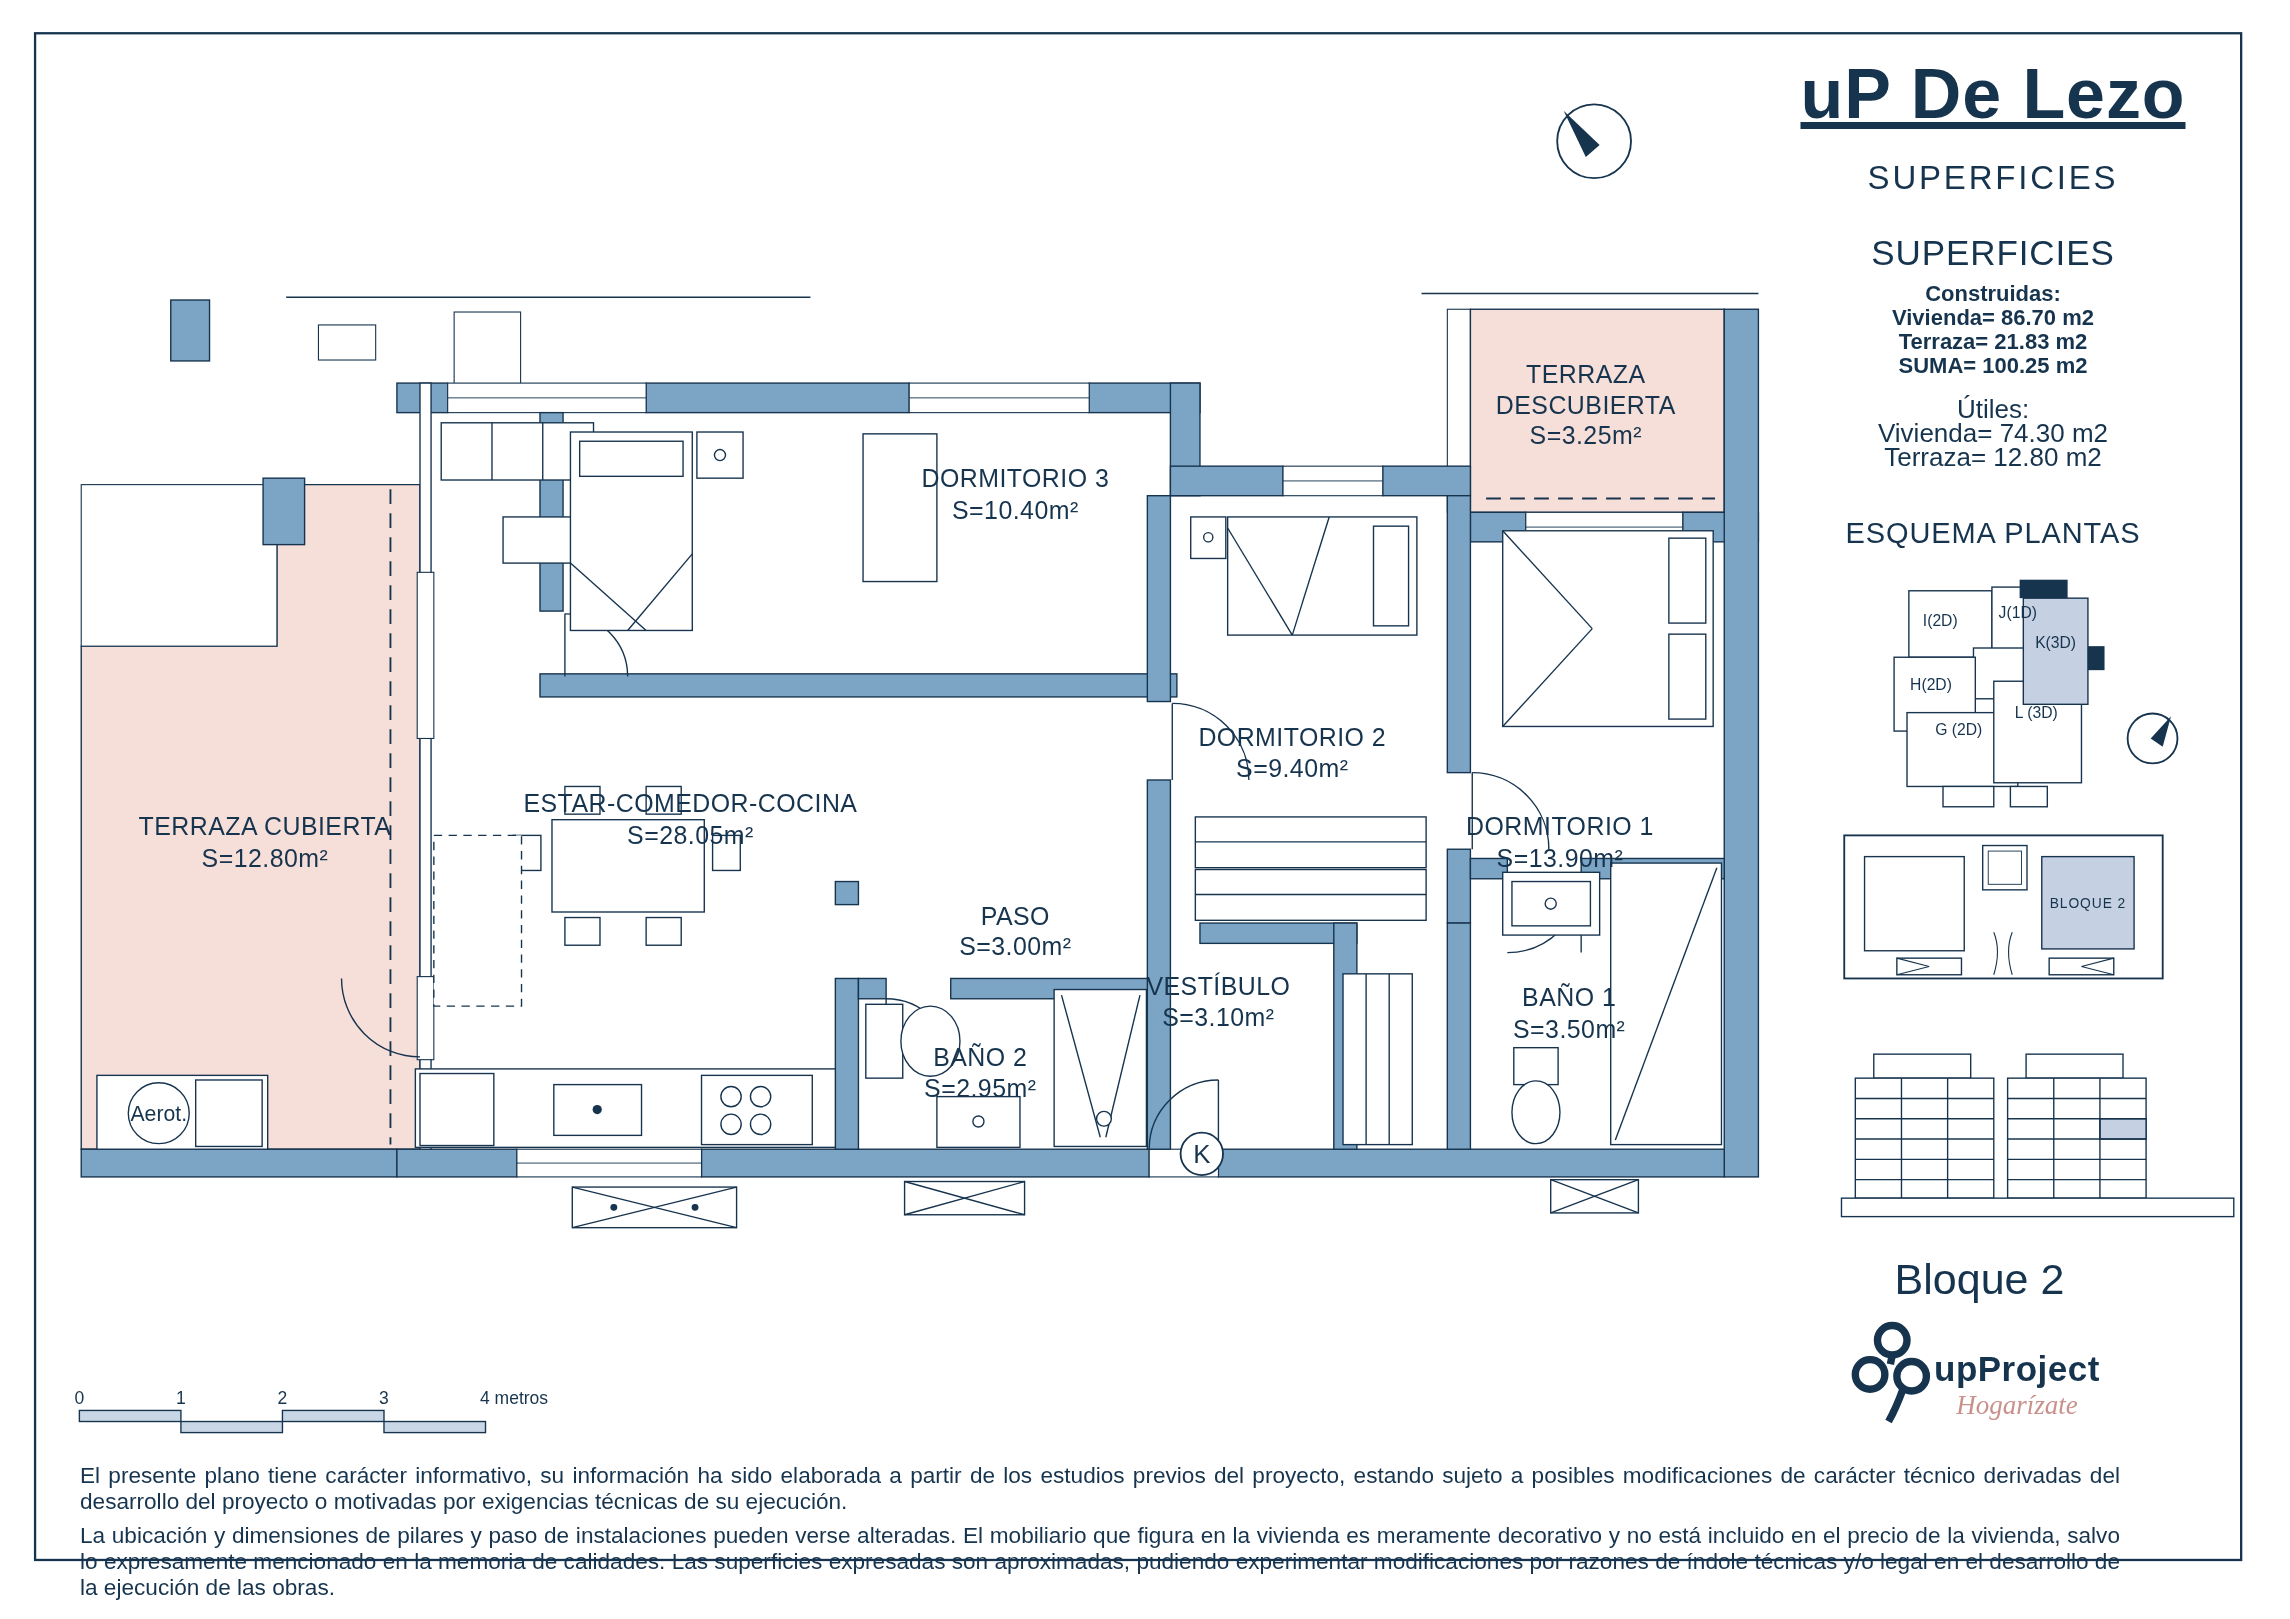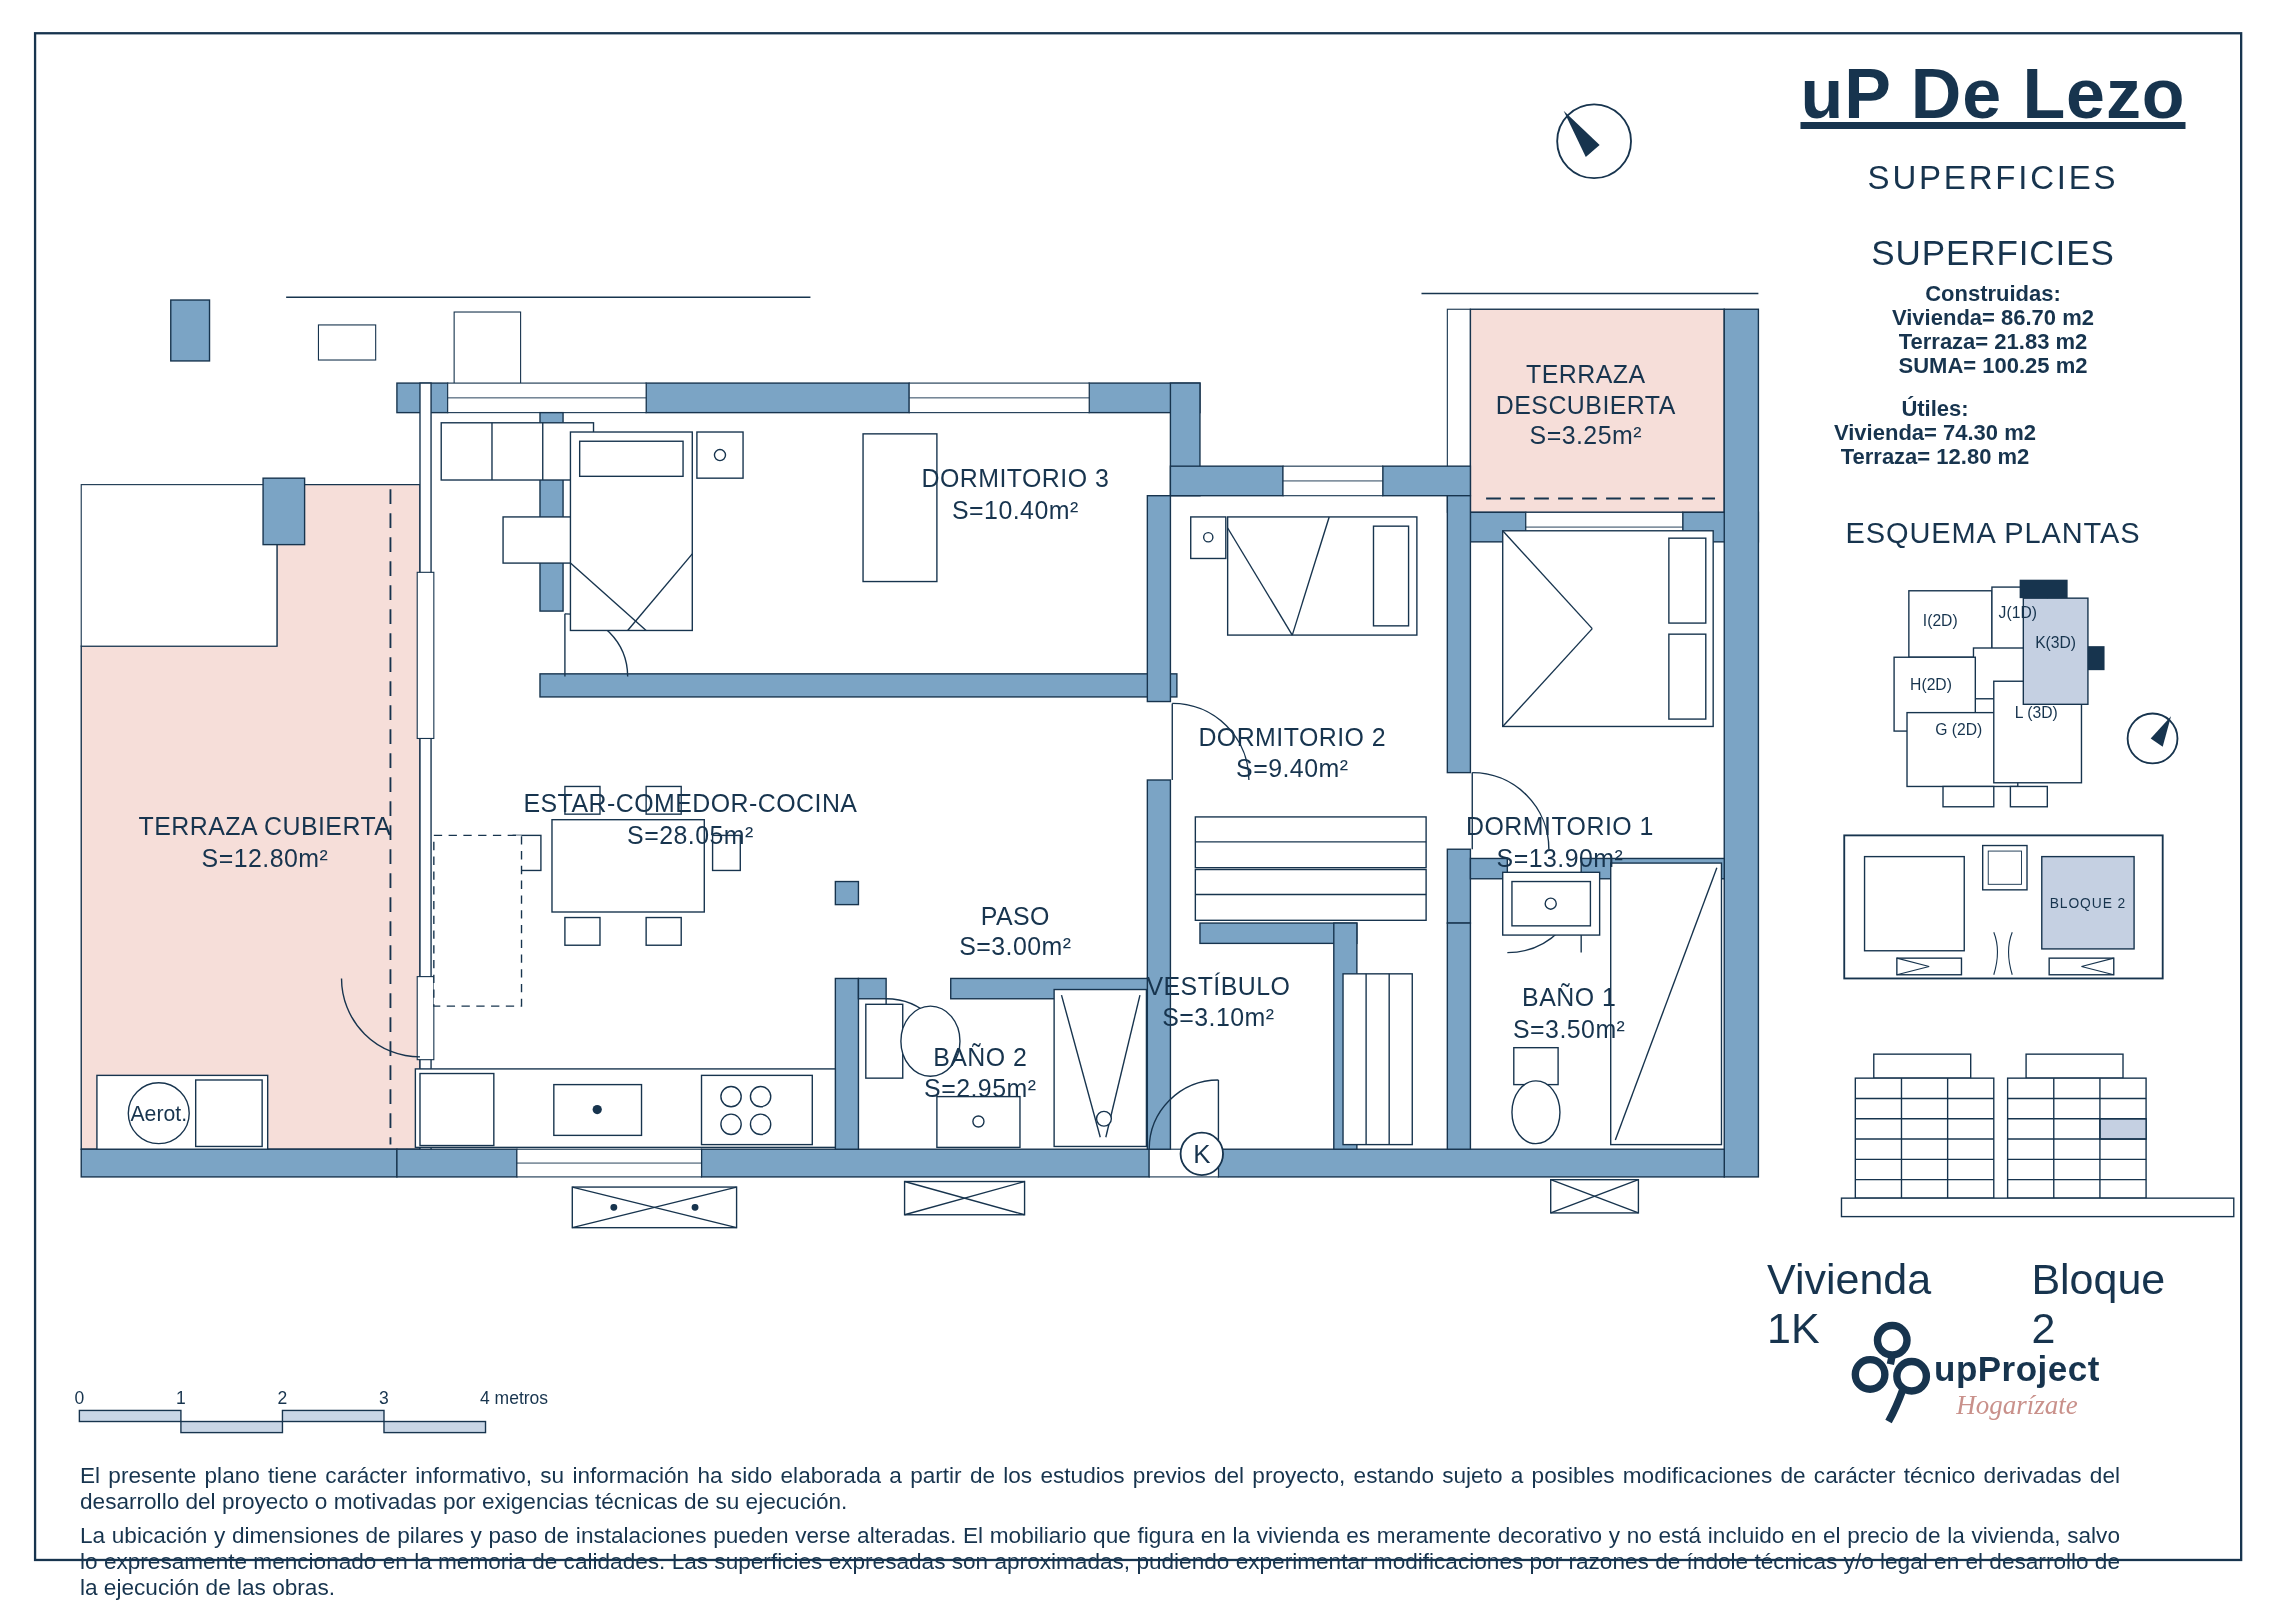--- a/index.html
+++ b/index.html
@@ -14,21 +14,21 @@
        font-family:"Liberation Sans",sans-serif;color:var(--navy);}
   .t{position:absolute;color:var(--navy);font-family:"Liberation Sans",sans-serif;}
   .ctr{text-align:center;}
   svg{position:absolute;left:0;top:0;}
   svg text{font-family:"Liberation Sans",sans-serif;fill:var(--navy);}
   .title{left:1790px;top:54px;width:406px;font-size:70px;font-weight:700;letter-spacing:0.9px;text-decoration:underline;}
   .subtitle{left:1790px;top:159px;width:406px;font-size:33px;letter-spacing:2.8px;}
   .supheading{left:1790px;top:233px;width:406px;font-size:35px;letter-spacing:0.9px;}
   .supblock{left:1790px;top:282px;width:406px;font-size:22px;font-weight:700;line-height:24px;}
   .supblock div{height:24px;text-align:center;}
-  .utilblock{left:1732px;top:397px;width:406px;font-size:22px;font-weight:700;line-height:24px;}
+  .utilblock{left:1790px;top:397px;width:406px;font-size:26px;font-weight:400;line-height:24px;}
   .utilblock div{height:24px;}
   .esqheading{left:1790px;top:517px;width:406px;font-size:29px;letter-spacing:0.9px;}
   .unitrow{left:1767px;top:1255px;width:425px;display:flex;justify-content:center;gap:48px;
            font-size:43px;font-weight:400;}
   .brand{left:1934px;top:1349px;font-size:35px;font-weight:700;letter-spacing:0.5px;}
   .tagline{left:1936px;top:1390px;width:162px;text-align:center;font-size:27px;font-style:italic;
            font-family:"Liberation Serif",serif;color:var(--logopink);}
   .disclaimer{left:72px;top:1455px;width:2056px;font-size:22.6px;line-height:26px;text-align:justify;}
   .disclaimer p{margin:8px;}
 </style>
@@ -370,21 +370,20 @@
 
 <div class="t utilblock ctr">
   <div>Útiles:</div>
   <div>Vivienda=  74.30 m2</div>
   <div>Terraza=  12.80 m2</div>
 </div>
 
 <div class="t esqheading ctr">ESQUEMA PLANTAS</div>
 
 <div class="t unitrow">
-  <span>Vivienda 1K</span>
   <span>Bloque 2</span>
 </div>
 
 <div class="t brand">upProject</div>
 <div class="t tagline">Hogarízate</div>
 
 <div class="t disclaimer">
   <p>El presente plano tiene carácter informativo, su información ha sido elaborada a partir de los estudios previos del proyecto, estando sujeto a posibles modificaciones de carácter técnico derivadas del desarrollo del proyecto o motivadas por exigencias técnicas de su ejecución.</p>
   <p>La ubicación y dimensiones de pilares y paso de instalaciones pueden verse alteradas. El mobiliario que figura en la vivienda es meramente decorativo y no está incluido en el precio de la vivienda, salvo lo expresamente mencionado en la memoria de calidades. Las superficies expresadas son aproximadas, pudiendo experimentar modificaciones por razones de índole técnicas y/o legal en el desarrollo de la ejecución de las obras.</p>
 </div>

